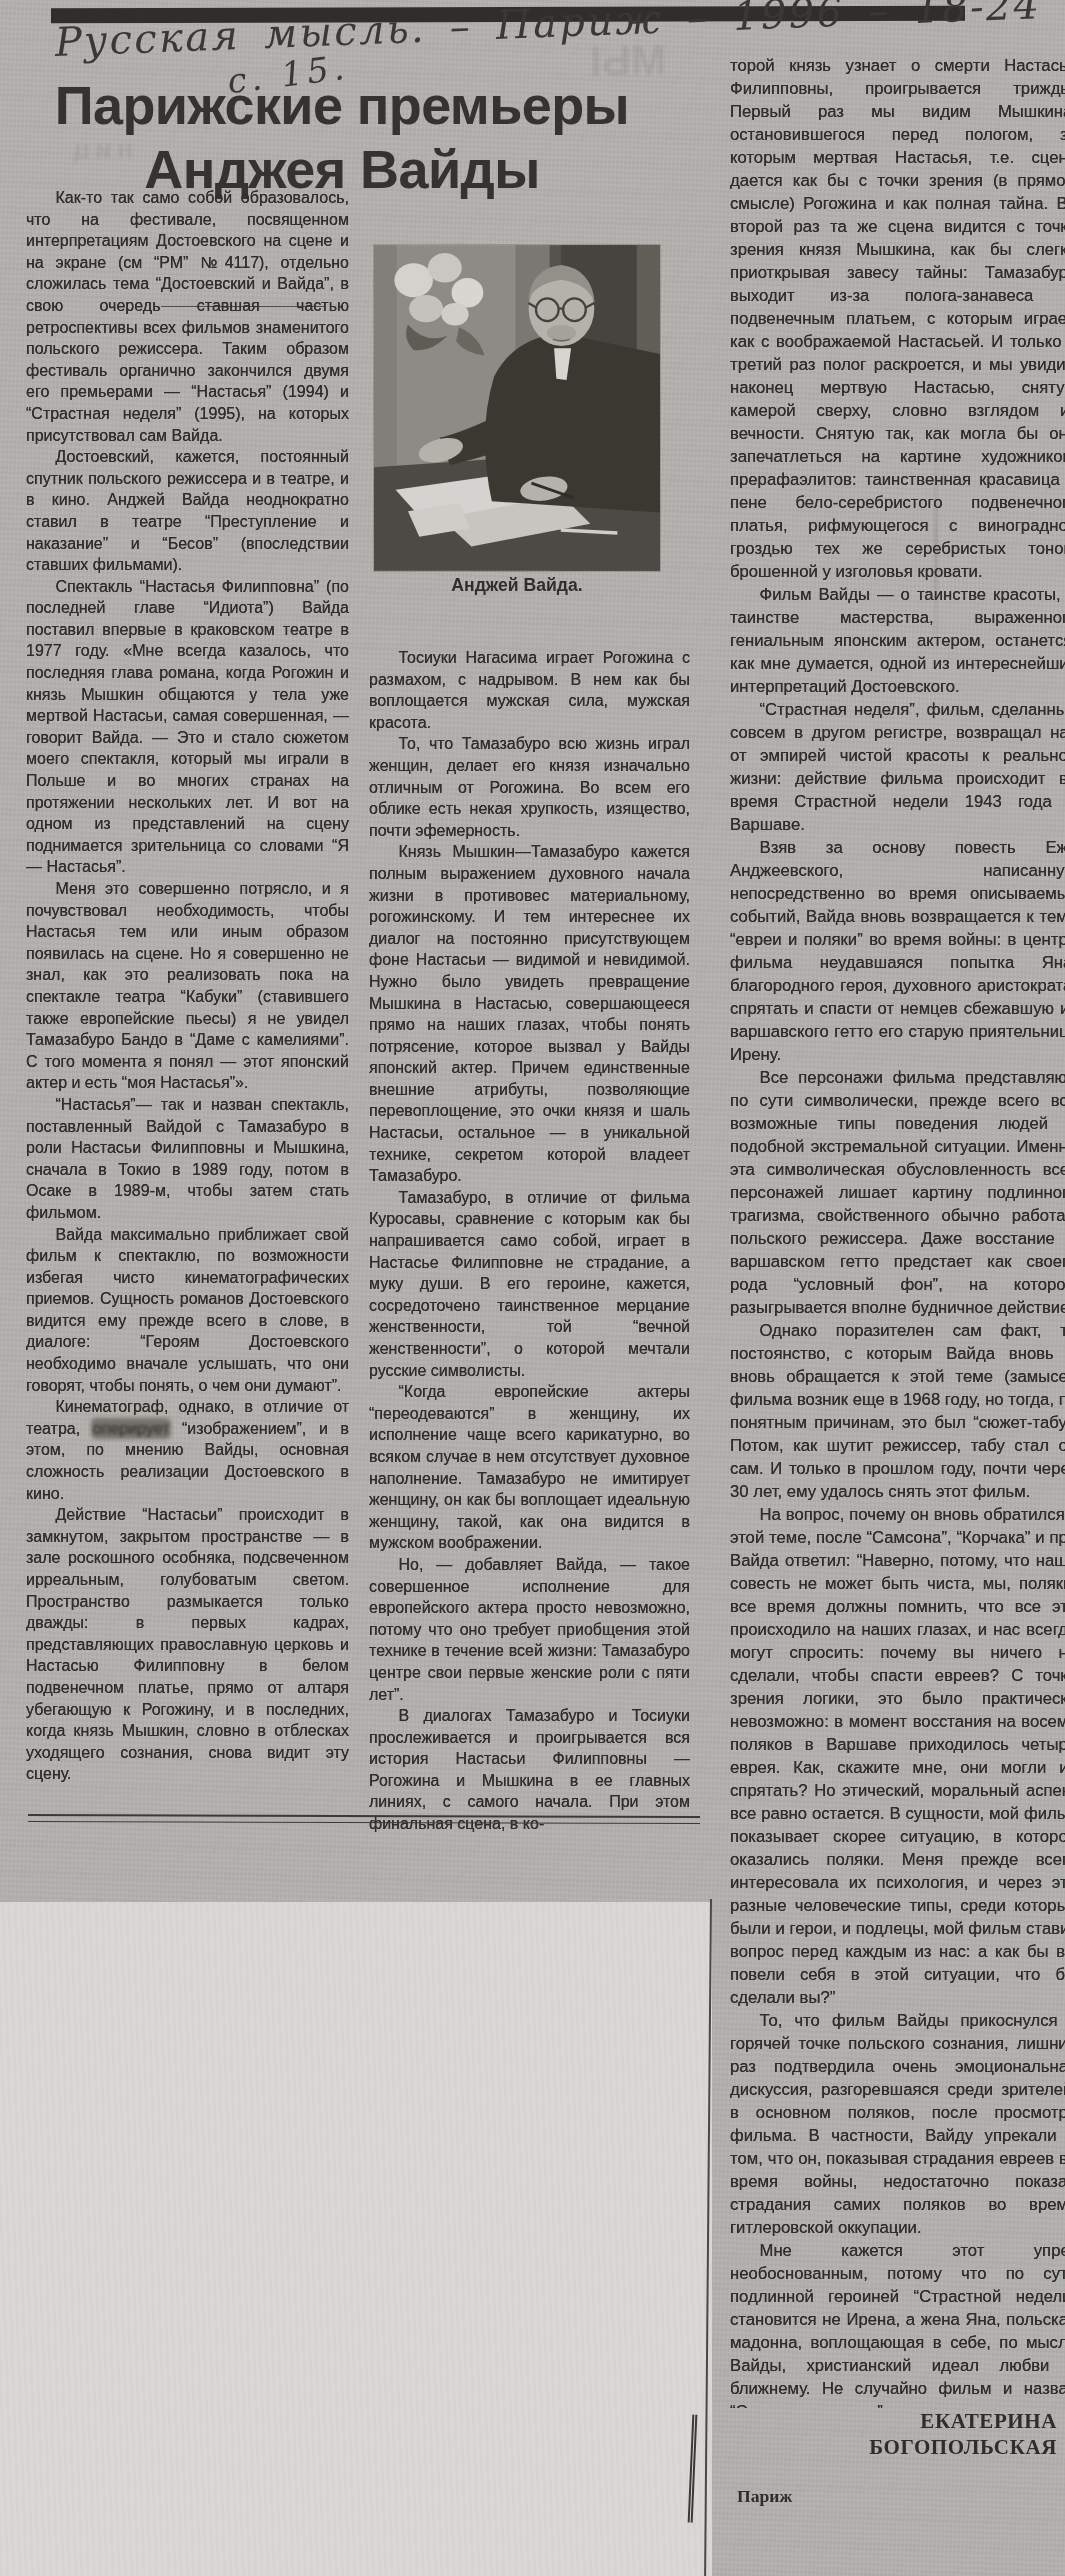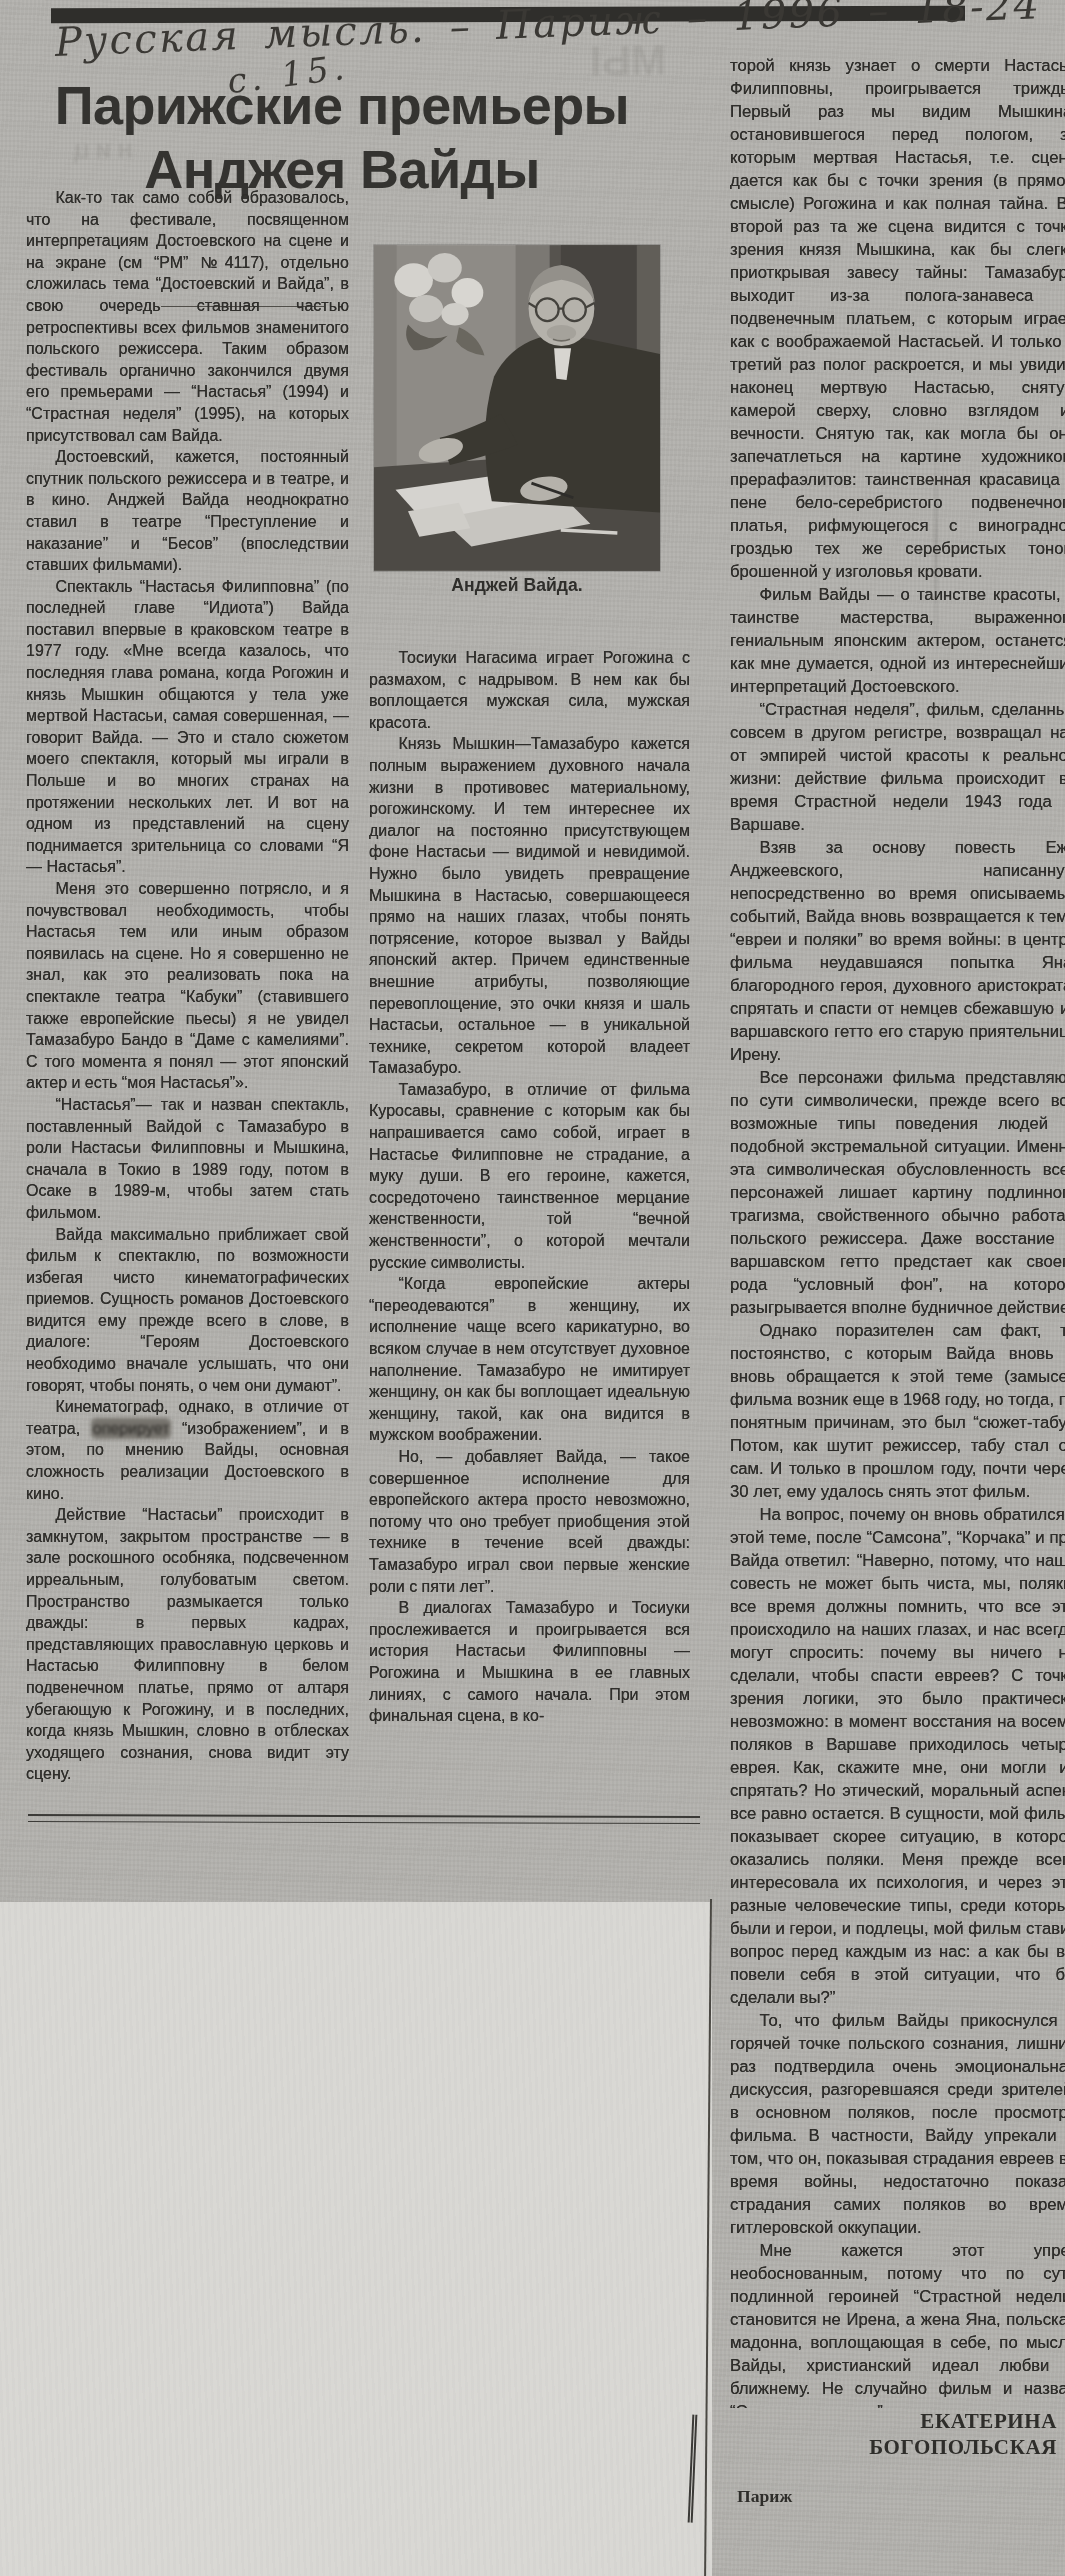--- a/index.html
+++ b/index.html
@@ -193,24 +193,25 @@
       <p><span>Достоевский, кажется, постоянный спутник польского режиссера и в театре, и в кино. Анджей Вайда неоднократно ставил в театре “Преступление и наказание” и “Бесов” (впоследствии ставших фильмами).</span></p>
       <p><span>Спектакль “Настасья Филипповна” (по последней главе “Идиота”) Вайда поставил впервые в краковском театре в 1977 году. </span><span class="it">«Мне всегда казалось, что последняя глава романа, когда Рогожин и князь Мышкин общаются у тела уже мертвой Настасьи, самая совершенная,</span><span> — говорит Вайда. — </span><span class="it">Это и стало сюжетом моего спектакля, который мы играли в Польше и во многих странах на протяжении нескольких лет. И вот на одном из представлений на сцену поднимается зрительница со словами “Я — Настасья”.</span></p>
       <p><span class="it">Меня это совершенно потрясло, и я почувствовал необходимость, чтобы Настасья тем или иным образом появилась на сцене. Но я совершенно не знал, как это реализовать пока на спектакле театра “Кабуки” (ставившего также европейские пьесы) я не увидел Тамазабуро Бандо в “Даме с камелиями”. С того момента я понял — этот японский актер и есть “моя Настасья”».</span></p>
       <p><span>“Настасья”— так и назван спектакль, поставленный Вайдой с Тамазабуро в роли Настасьи Филипповны и Мышкина, сначала в Токио в 1989 году, потом в Осаке в 1989-м, чтобы затем стать фильмом.</span></p>
       <p><span>Вайда максимально приближает свой фильм к спектаклю, по возможности избегая чисто кинематографических приемов. Сущность романов Достоевского видится ему прежде всего в слове, в диалоге: </span><span class="it">“Героям Достоевского необходимо вначале услышать, что они говорят, чтобы понять, о чем они думают”.</span></p>
       <p><span>Кинематограф, однако, в отличие от театра, </span><span class="smudge">оперирует</span><span> “изображением”, и в этом, по мнению Вайды, основная сложность реализации Достоевского в кино.</span></p>
       <p><span>Действие “Настасьи” происходит в замкнутом, закрытом пространстве — в зале роскошного особняка, подсвеченном ирреальным, голубоватым светом. Пространство размыкается только дважды: в первых кадрах, представляющих православную церковь и Настасью Филипповну в белом подвенечном платье, прямо от алтаря убегающую к Рогожину, и в последних, когда князь Мышкин, словно в отблесках уходящего сознания, снова видит эту сцену.</span></p>
     </div>
   <div id="col2" class="abs col">
       <p><span>Тосиуки Нагасима играет Рогожина с размахом, с надрывом. В нем как бы воплощается мужская сила, мужская красота.</span></p>
+      <p><span>То, что Тамазабуро всю жизнь играл женщин, делает его князя изначально отличным от Рогожина. Во всем его облике есть некая хрупкость, изящество, почти эфемерность.</span></p>
       <p><span>Князь Мышкин—Тамазабуро кажется полным выражением духовного начала жизни в противовес материальному, рогожинскому. И тем интереснее их диалог на постоянно присутствующем фоне Настасьи — видимой и невидимой. Нужно было увидеть превращение Мышкина в Настасью, совершающееся прямо на наших глазах, чтобы понять потрясение, которое вызвал у Вайды японский актер. Причем единственные внешние атрибуты, позволяющие перевоплощение, это очки князя и шаль Настасьи, остальное — в уникальной технике, секретом которой владеет Тамазабуро.</span></p>
       <p><span>Тамазабуро, в отличие от фильма Куросавы, сравнение с которым как бы напрашивается само собой, играет в Настасье Филипповне не страдание, а муку души. В его героине, кажется, сосредоточено таинственное мерцание женственности, той “вечной женственности”, о которой мечтали русские символисты.</span></p>
       <p><span class="it">“Когда европейские актеры “переодеваются” в женщину, их исполнение чаще всего карикатурно, во всяком случае в нем отсутствует духовное наполнение. Тамазабуро не имитирует женщину, он как бы воплощает идеальную женщину, такой, как она видится в мужском воображении.</span></p>
-      <p><span class="it">Но,</span><span> — добавляет Вайда, — </span><span class="it">такое совершенное исполнение для европейского актера просто невозможно, потому что оно требует приобщения этой технике в течение всей дважды: Тамазабуро играл свои первые женские роли с пяти лет”.</span></p>
+      <p><span class="it">Но,</span><span> — добавляет Вайда, — </span><span class="it">такое совершенное исполнение для европейского актера просто невозможно, потому что оно требует приобщения этой технике в течение всей жизни: Тамазабуро центре свои первые женские роли с пяти лет”.</span></p>
       <p><span>В диалогах Тамазабуро и Тосиуки прослеживается и проигрывается вся история Настасьи Филипповны — Рогожина и Мышкина в ее главных линиях, с самого начала. При этом финальная сцена, в ко-</span></p>
     </div>
   <div id="col3" class="abs col">
       <p class="noindent"><span>торой князь узнает о смерти Настасьи Филипповны, проигрывается трижды. Первый раз мы видим Мышкина, остановившегося перед пологом, за которым мертвая Настасья, т.е. сцена дается как бы с точки зрения (в прямом смысле) Рогожина и как полная тайна. Во второй раз та же сцена видится с точки зрения князя Мышкина, как бы слегка приоткрывая завесу тайны: Тамазабуро выходит из-за полога-занавеса с подвенечным платьем, с которым играет, как с воображаемой Настасьей. И только в третий раз полог раскроется, и мы увидим наконец мертвую Настасью, снятую камерой сверху, словно взглядом из вечности. Снятую так, как могла бы она запечатлеться на картине художников-прерафаэлитов: таинственная красавица в пене бело-серебристого подвенечного платья, рифмующегося с виноградной гроздью тех же серебристых тонов, брошенной у изголовья кровати.</span></p>
       <p><span>Фильм Вайды — о таинстве красоты, о таинстве мастерства, выраженного гениальным японским актером, останется, как мне думается, одной из интереснейших интерпретаций Достоевского.</span></p>
       <p><span>“Страстная неделя”, фильм, сделанный совсем в другом регистре, возвращал нас от эмпирей чистой красоты к реальной жизни: действие фильма происходит во время Страстной недели 1943 года в Варшаве.</span></p>
       <p><span>Взяв за основу повесть Ежи Анджеевского, написанную непосредственно во время описываемых событий, Вайда вновь возвращается к теме “евреи и поляки” во время войны: в центре фильма неудавшаяся попытка Яна, благородного героя, духовного аристократа, спрятать и спасти от немцев сбежавшую из варшавского гетто его старую приятельницу Ирену.</span></p>
       <p><span>Все персонажи фильма представляют, по сути символически, прежде всего все возможные типы поведения людей в подобной экстремальной ситуации. Именно эта символическая обусловленность всех персонажей лишает картину подлинного трагизма, свойственного обычно работам польского режиссера. Даже восстание в варшавском гетто предстает как своего рода “условный фон”, на котором разыгрывается вполне будничное действие.</span></p>
       <p><span>Однако поразителен сам факт, то постоянство, с которым Вайда вновь и вновь обращается к этой теме (замысел фильма возник еще в 1968 году, но тогда, по понятным причинам, это был “сюжет-табу”. Потом, как шутит режиссер, табу стал он сам. И только в прошлом году, почти через 30 лет, ему удалось снять этот фильм.</span></p>
       <p><span>На вопрос, почему он вновь обратился к этой теме, после “Самсона”, “Корчака” и пр., Вайда ответил: </span><span class="it">“Наверно, потому, что наша совесть не может быть чиста, мы, поляки, все время должны помнить, что все это происходило на наших глазах, и нас всегда могут спросить: почему вы ничего не сделали, чтобы спасти евреев? С точки зрения логики, это было практически невозможно: в момент восстания на восемь поляков в Варшаве приходилось четыре еврея. Как, скажите мне, они могли их спрятать? Но этический, моральный аспект все равно остается. В сущности, мой фильм показывает скорее ситуацию, в которой оказались поляки. Меня прежде всего интересовала их психология, и через эти разные человеческие типы, среди которых были и герои, и подлецы, мой фильм ставит вопрос перед каждым из нас: а как бы вы повели себя в этой ситуации, что бы сделали вы?”</span></p>

